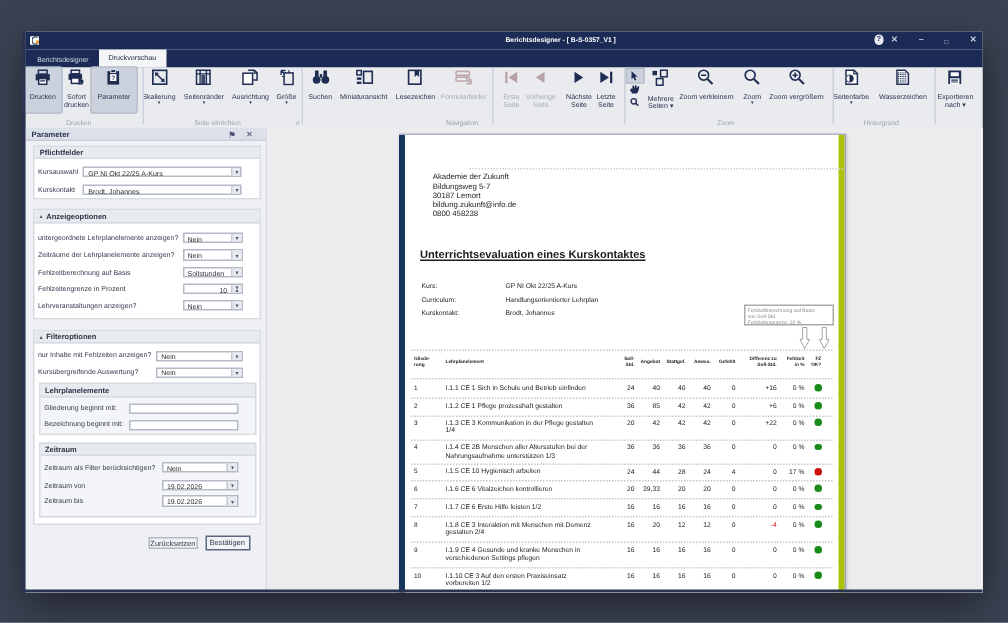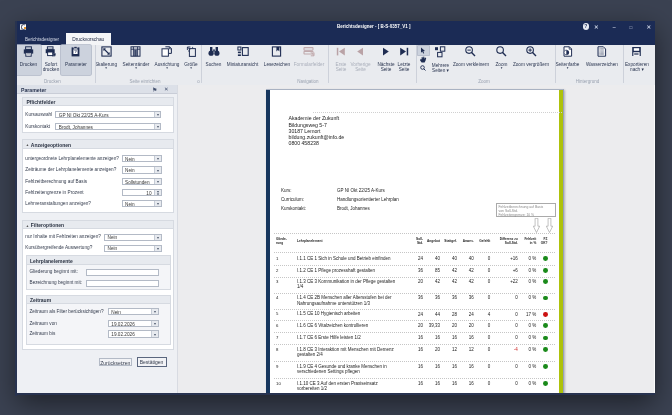--- a/index.html
+++ b/index.html
@@ -412,20 +412,21 @@
     <div id="preview">
       <div id="page">
         <div id="pstripeL"></div>
         <div id="pstripeR"></div>
 <div class="doc" style="left:47.5px;top:22.3px;width:249px;border-top:0.8px dotted #d0d0d0;"></div>
 <div class="doc" style="left:23.0px;top:25.9px;font-size:5.2px;font-weight:normal;color:#1c1c1c;">Akademie der Zukunft</div>
 <div class="doc" style="left:23.0px;top:32.1px;font-size:5.2px;font-weight:normal;color:#1c1c1c;">Bildungsweg  5-7</div>
 <div class="doc" style="left:23.0px;top:38.3px;font-size:5.2px;font-weight:normal;color:#1c1c1c;">30187  Lemort</div>
 <div class="doc" style="left:23.0px;top:44.5px;font-size:5.2px;font-weight:normal;color:#1c1c1c;">bildung.zukunft@info.de</div>
 <div class="doc" style="left:23.0px;top:50.7px;font-size:5.2px;font-weight:normal;color:#1c1c1c;">0800  458238</div>
+<div class="doc" style="left:14.5px;top:75.3px;font-size:7.4px;font-weight:bold;color:#1c1c1c;"><span style="text-decoration:underline;">Unterrichtsevaluation eines Kurskontaktes</span></div>
 <div class="doc" style="left:15.5px;top:98.7px;font-size:4.5px;font-weight:normal;color:#1c1c1c;">Kurs:</div>
 <div class="doc" style="left:71.5px;top:98.1px;font-size:4.5px;font-weight:normal;color:#1c1c1c;">GP NI Okt 22/25 A-Kurs</div>
 <div class="doc" style="left:15.5px;top:107.9px;font-size:4.5px;font-weight:normal;color:#1c1c1c;">Curriculum:</div>
 <div class="doc" style="left:71.5px;top:107.3px;font-size:4.5px;font-weight:normal;color:#1c1c1c;">Handlungsorientierter Lehrplan</div>
 <div class="doc" style="left:15.5px;top:116.9px;font-size:4.5px;font-weight:normal;color:#1c1c1c;">Kurskontakt:</div>
 <div class="doc" style="left:71.5px;top:116.3px;font-size:4.5px;font-weight:normal;color:#1c1c1c;">Brodt, Johannes</div>
 <div class="doc" style="left:230.5px;top:113.5px;width:60px;height:14px;border:0.7px solid #aaa;color:#8a8a8a;font-size:3.4px;line-height:4.3px;padding:0.8px 0 0 1.5px;">Fehlzeitberechnung auf Basis<br>von Soll-Std.<br>Fehlzeitengrenze: 10 %</div>
 <svg class="doc" style="left:267.5px;top:128.5px;" width="7" height="15" viewBox="0 0 7 15">
               <path d="M2.1 0.3 L4.9 0.3 L4.9 8.2 L6.7 8.2 L3.5 14.5 L0.3 8.2 L2.1 8.2 Z" fill="#fff" stroke="#999" stroke-width="0.6"></path>
             </svg>

